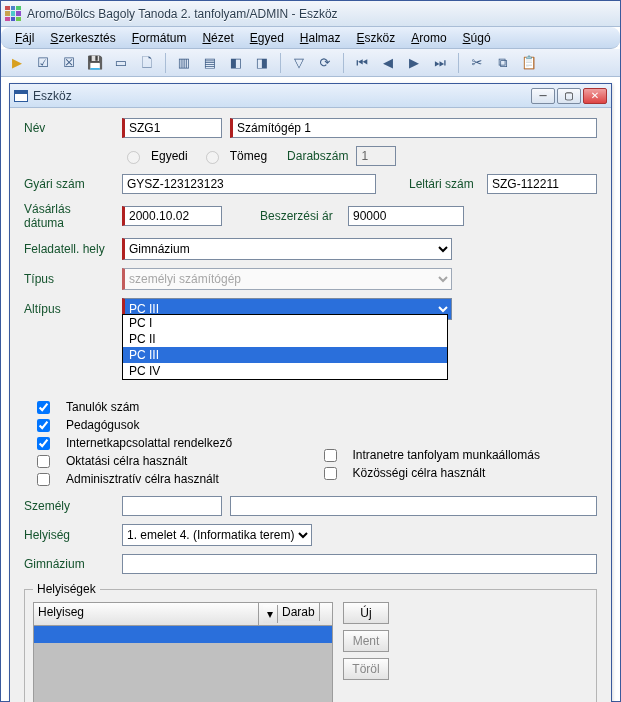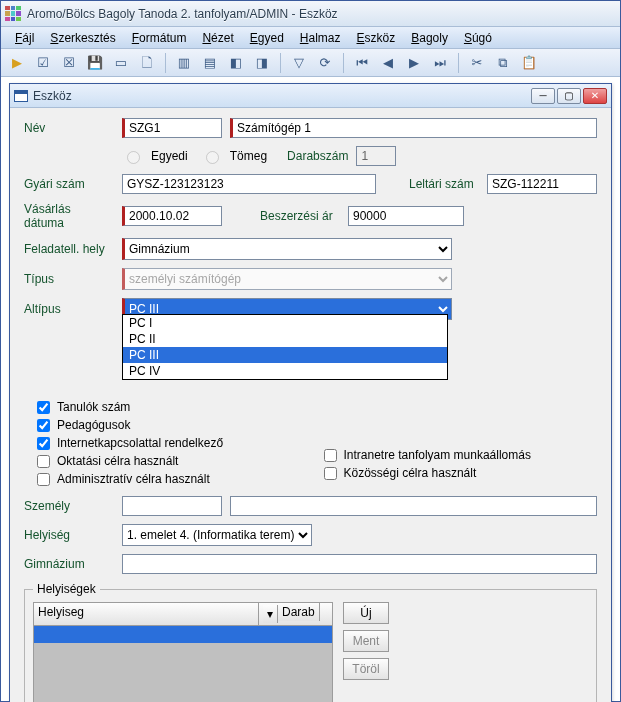--- a/index.html
+++ b/index.html
@@ -13,21 +13,21 @@
   .app-icon div:nth-child(2) { background: #4f82c9; }
   .app-icon div:nth-child(3) { background: #4fc96e; }
   .app-icon div:nth-child(4) { background: #c9a34f; }
   .app-icon div:nth-child(5) { background: #4fc9c9; }
   .app-icon div:nth-child(6) { background: #8e4fc9; }
   .app-icon div:nth-child(7) { background: #c94f9c; }
   .app-icon div:nth-child(8) { background: #4f5ac9; }
   .app-icon div:nth-child(9) { background: #70c94f; }
   .title-text { color: #2c3e50; text-shadow: 0 1px 0 #fff; flex: 1; }
 
-  .menubar { height: 22px; background: linear-gradient(#e8f0fb, #c6d9f0); display: flex; align-items: center; padding: 0 6px; border-bottom: 1px solid #a9bdd6; }
+  .menubar { height: 22px; background: linear-gradient(#e8f0fb, #c6d9f0); display: flex; align-items: center; padding: 0 6px; border-bottom: 1px solid #a9bdd6; border-radius: 9px; }
   .menubar span { padding: 2px 8px; cursor: default; text-decoration: underline; text-decoration-color: rgba(0,0,0,0); }
   .menubar span::first-letter { text-decoration: underline; }
 
   .toolbar { height: 28px; background: linear-gradient(#eef3fb, #d5e2f3); display: flex; align-items: center; padding: 0 6px; gap: 6px; border-bottom: 1px solid #a9bdd6; }
   .toolbar .btn { width: 20px; height: 20px; display: flex; align-items: center; justify-content: center; color: #3c5b84; font-size: 13px; line-height: 1; cursor: default; }
   .toolbar .sep { width: 1px; height: 20px; background: #a9bdd6; margin: 0 2px; }
 
   .mdi-area { flex: 1; position: relative; padding: 6px; }
 
   .inner-window { position: absolute; left: 8px; top: 6px; width: 603px; border: 1px solid #3a5a9c; background: #f0f0f0; box-shadow: 1px 1px 3px rgba(0,0,0,0.15); }
@@ -41,21 +41,21 @@
 
   .form { padding: 10px 14px 14px 14px; }
   .row { display: flex; align-items: center; margin-bottom: 8px; gap: 8px; }
   .lbl { width: 90px; color: #14532d; flex-shrink: 0; }
   .lbl.short { width: auto; margin-left: 12px; }
   input[type=text].txt, .txt { height: 20px; border: 1px solid #7a8aa0; background: #fff; padding: 0 4px; font-size: 12px; }
   .txt.ro { background: #f0f0f0; color: #666; }
   .req { border-left: 3px solid #b02020 !important; }
   select.sel { height: 22px; border: 1px solid #7a8aa0; background: #fff; font-size: 12px; }
   .radio-lbl { color: #000000; }
-  .chk-row { display: flex; align-items: center; gap: 7px; margin: 4px 0; padding-left: 13px; }
+  .chk-row { display: flex; align-items: center; gap: 16px; margin: 4px 0; padding-left: 13px; }
   .chk-row input { margin:0; }
   .two-col { display: flex; }
   .two-col .col { flex: 1; }
 
   .dropdown-open { position: absolute; border: 1px solid #000; background: #fff; z-index: 10; }
   .dropdown-open div { padding: 1px 6px; cursor: default; }
   .dropdown-open div.sel-item { background: #2a6fdb; color: #fff; }
 
   fieldset { border: 1px solid #b5b5b5; margin: 8px 0 0 0; padding: 6px 8px 10px 8px; }
   legend { padding: 0 4px; }
@@ -87,21 +87,21 @@
   </div>
 
   <div class="menubar">
     <span>Fájl</span>
     <span>Szerkesztés</span>
     <span>Formátum</span>
     <span>Nézet</span>
     <span>Egyed</span>
     <span>Halmaz</span>
     <span>Eszköz</span>
-    <span>Bagoly</span>
+    <span>Aromo</span>
     <span>Súgó</span>
   </div>
 
   <div class="toolbar">
     <div class="btn" style="color:#d8a020">▶</div>
     <div class="btn">☑</div>
     <div class="btn">☒</div>
     <div class="btn">💾</div>
     <div class="btn">▭</div>
     <div class="btn">🗋</div>

